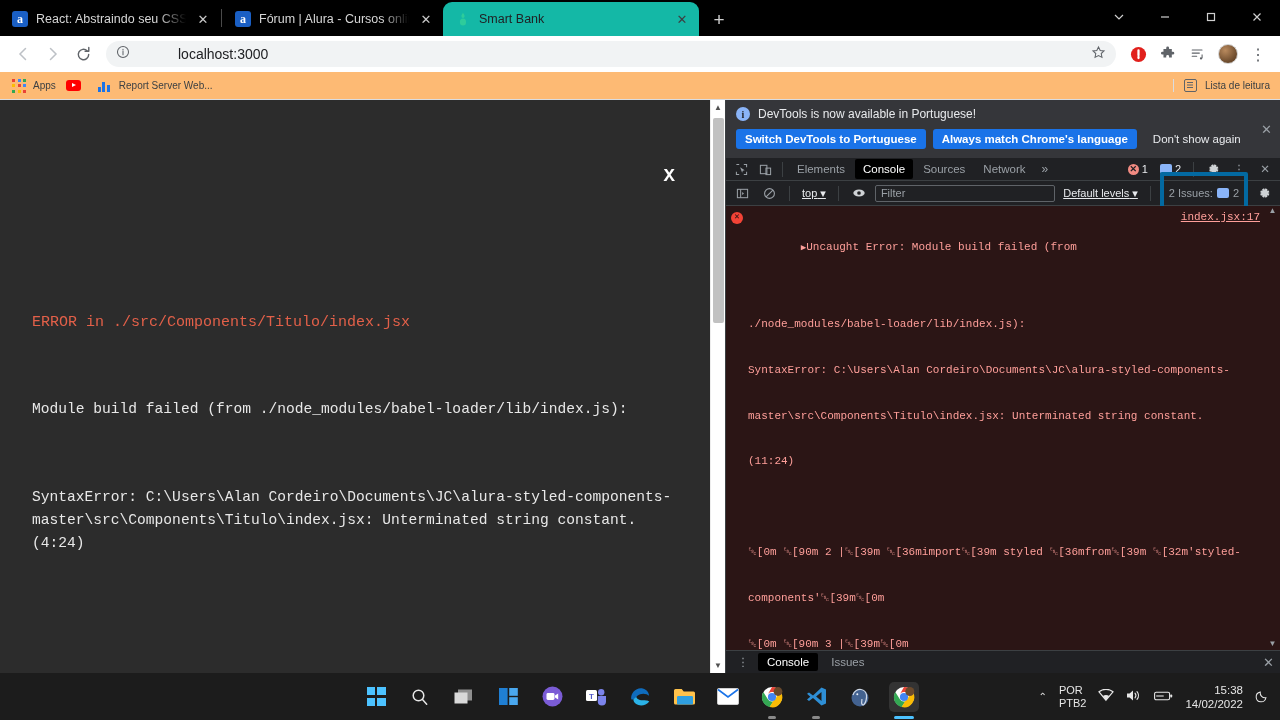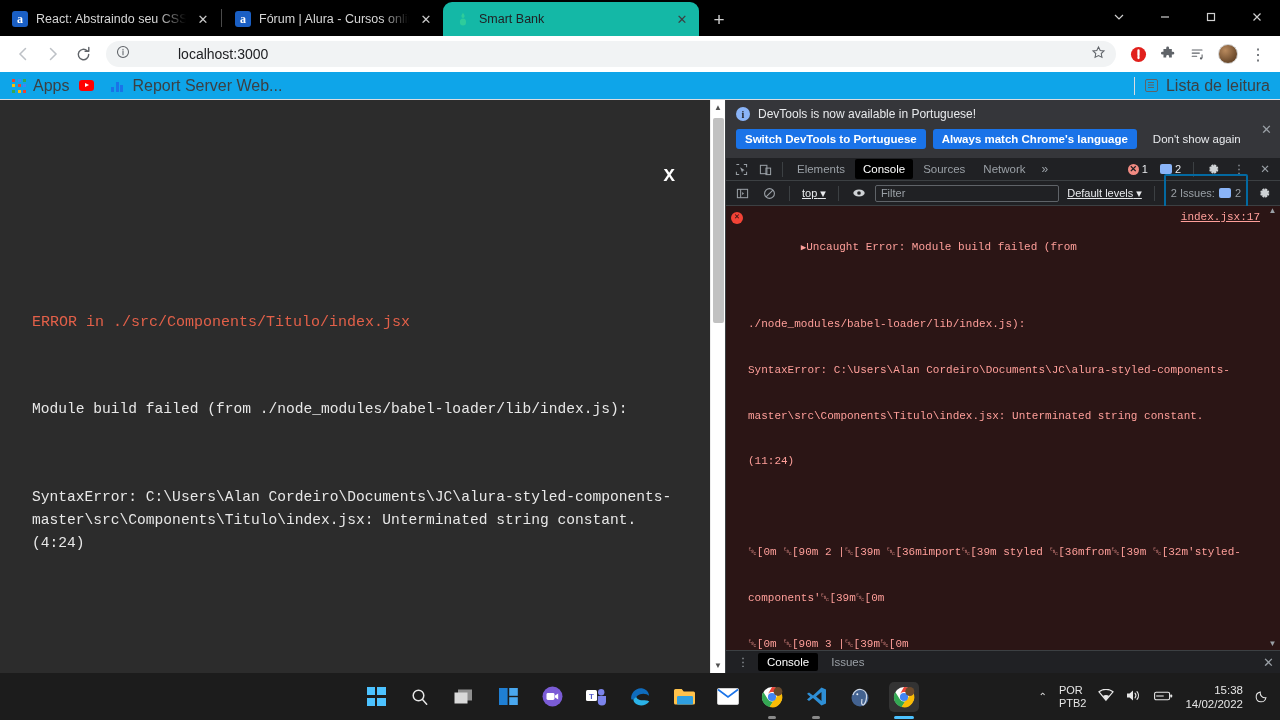--- a/index.html
+++ b/index.html
@@ -69,22 +69,22 @@
   .tbicon { width:28px; height:28px; display:flex; align-items:center; justify-content:center; color:#5f6368; }
   .avatar {
     width:20px; height:20px; border-radius:50%;
     background:radial-gradient(circle at 35% 30%, #b98a5e, #6b4a2c 70%);
     border:1px solid #d0d0d0;
   }
 
   
   .bookmarks {
     position:absolute; left:0; top:72px; width:1280px; height:28px;
-    background:#0ea5e9; display:flex; align-items:center; padding:0 10px;
-    font-size:16px; color:#3c4043; border-bottom:1px solid #dadce0;
+    background:#fdba74; display:flex; align-items:center; padding:0 10px;
+    font-size:10px; color:#3c4043; border-bottom:1px solid #dadce0;
   }
   .bmitem { display:flex; align-items:center; gap:7px; padding:2px 8px 2px 2px; white-space:nowrap; }
   .apps-grid {
     width:14px; height:14px;
     background-image:
       linear-gradient(#ea4335,#ea4335), linear-gradient(#4285f4,#4285f4), linear-gradient(#34a853,#34a853),
       linear-gradient(#fbbc05,#fbbc05), linear-gradient(#ea4335,#ea4335), linear-gradient(#4285f4,#4285f4),
       linear-gradient(#34a853,#34a853), linear-gradient(#fbbc05,#fbbc05), linear-gradient(#ea4335,#ea4335);
     background-size:3px 3px; background-repeat:no-repeat;
     background-position:0 0, 5.5px 0, 11px 0, 0 5.5px, 5.5px 5.5px, 11px 5.5px, 0 11px, 5.5px 11px, 11px 11px;
@@ -168,21 +168,21 @@
   .dt-filterbar {
     display:flex; align-items:center; height:25px; gap:5px; padding:0 5px;
     border-bottom:1px solid #3c4043; background:#202124;
   }
   .dt-select { color:#e8eaed; font-size:11px; padding:0 3px; white-space:nowrap;text-decoration:underline; }
   .dt-filterinput {
     flex:1 1 auto; height:17px; background:transparent; border:1px solid #5f6368;
     border-radius:2px; color:#9aa0a6; font-size:11px; padding:0 5px; line-height:15px;
     min-width:40px;
   }
-  .dt-issues { display:flex; align-items:center; gap:4px; border:2px solid #0369a1; padding:11px 5px; border-radius:2px; color:#9aa0a6; font-size:11px; white-space:nowrap; }
+  .dt-issues { display:flex; align-items:center; gap:4px; border:4px solid #0369a1; padding:11px 5px; border-radius:2px; color:#9aa0a6; font-size:11px; white-space:nowrap; }
 
   .dt-console { flex:1 1 auto; position:relative; overflow:hidden; background:#202124; }
   .dt-errblock {
     background:#2b1515; border-bottom:1px solid #5c2b2b;
     padding:4px 18px 6px 22px; position:relative;
     font-family:"Liberation Mono","DejaVu Sans Mono",monospace;
     font-size:11px; line-height:15.2px; color:#ff9f9a; white-space:pre-wrap;
     word-break:break-word;
   }
   .dt-errmark {

